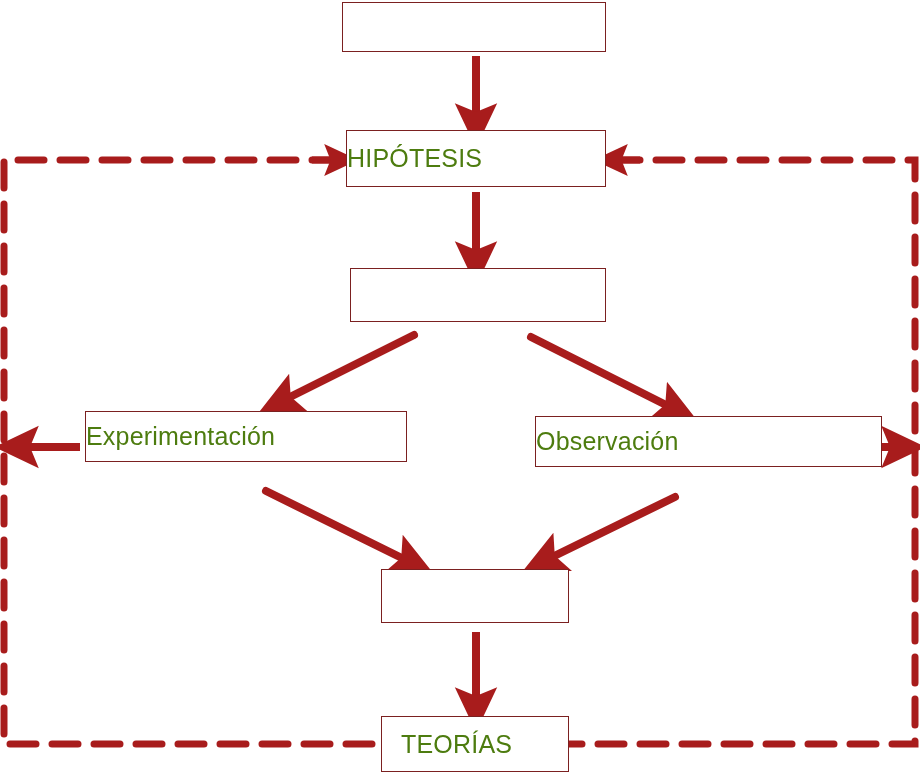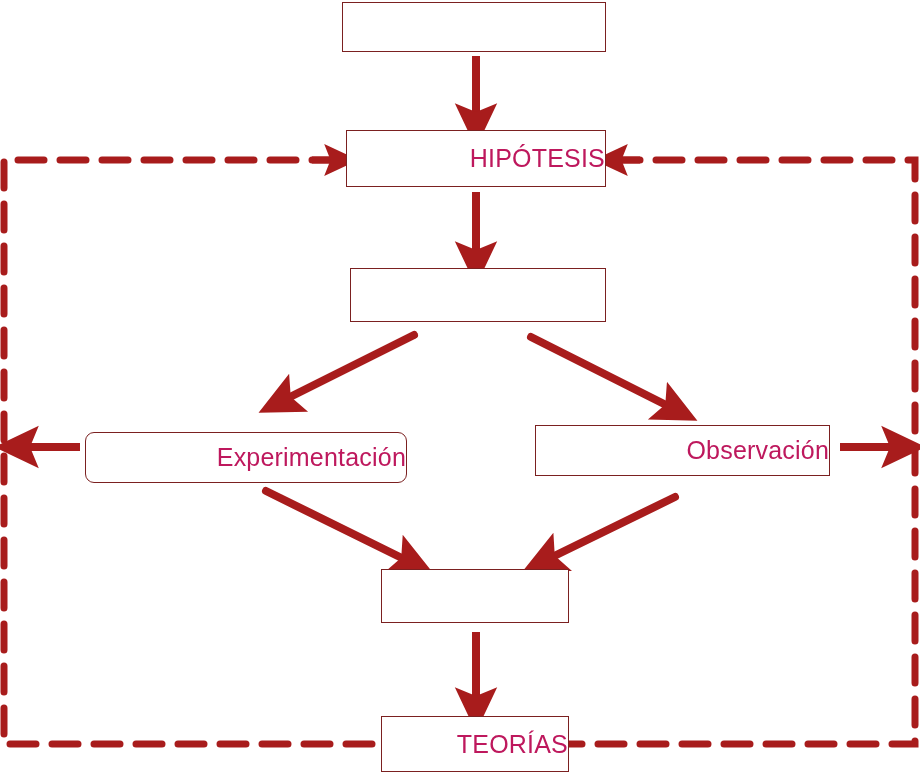--- a/index.html
+++ b/index.html
@@ -24,22 +24,22 @@
     width: 920px;
     height: 782px;
   }
   .node-box {
     position: absolute;
     box-sizing: border-box;
     background: #ffffff;
     border: 1.6px solid #7B2020;
     display: flex;
     align-items: center;
-    justify-content: flex-end;
-    color: #be185d;
+    justify-content: flex-start;
+    color: #4d7c0f;
     font-family: "Liberation Sans", sans-serif;
     font-size: 25px;
     font-weight: 400;
     letter-spacing: 0.2px;
     line-height: 1;
     white-space: nowrap;
   }
   .node-label {
     display: block;
   }
@@ -93,25 +93,25 @@
   </div>
 
   <div class="node-box" style="left:346px; top:130px; width:260px; height:57px;">
     <span class="node-label">HIPÓTESIS</span>
   </div>
 
   <div class="node-box" style="left:350px; top:268px; width:256px; height:54px;">
     <span class="node-label"></span>
   </div>
 
-  <div class="node-box" style="left:85px; top:432px; width:322px; height:51px;border-radius:9px;">
+  <div class="node-box" style="left:85px; top:411px; width:322px; height:51px;">
     <span class="node-label">Experimentación</span>
   </div>
 
-  <div class="node-box" style="left:535px; top:425px; width:295px; height:51px;">
+  <div class="node-box" style="left:535px; top:416px; width:347px; height:51px;">
     <span class="node-label">Observación</span>
   </div>
 
   <div class="node-box" style="left:381px; top:569px; width:188px; height:54px;">
     <span class="node-label"></span>
   </div>
 
   <div class="node-box" style="left:381px; top:716px; width:188px; height:56px;padding-left:19px;">
     <span class="node-label">TEORÍAS</span>
   </div>

